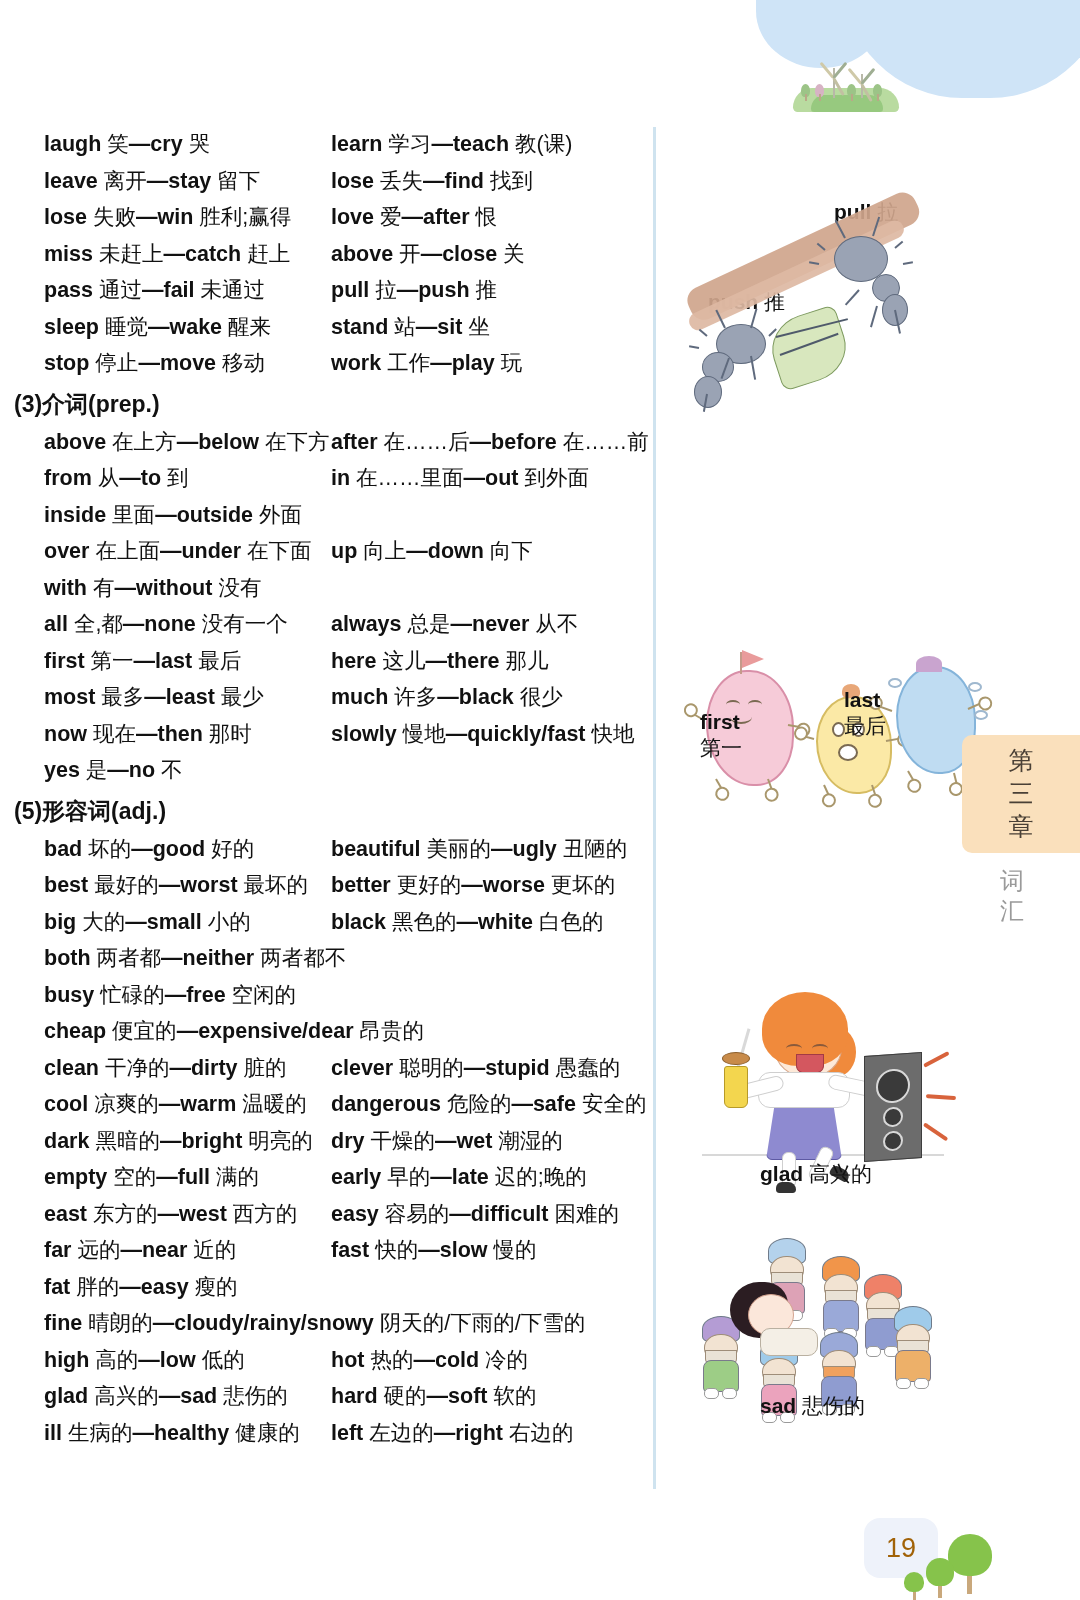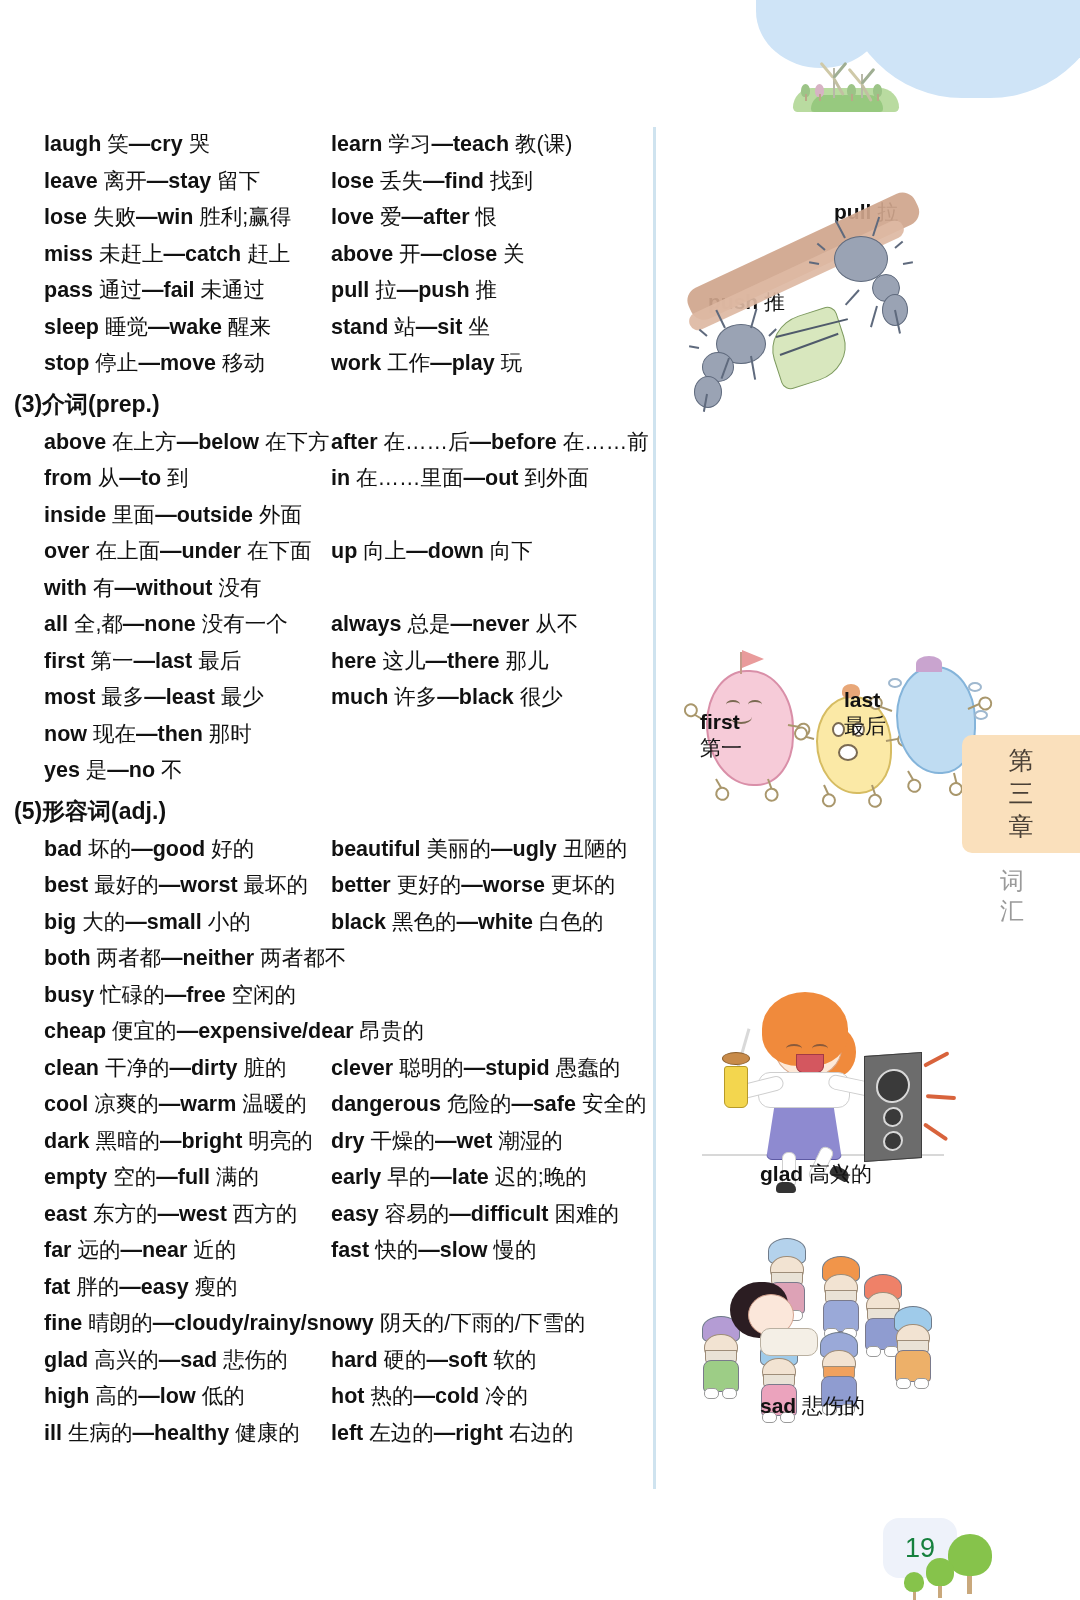--- a/index.html
+++ b/index.html
@@ -315,31 +315,31 @@
     color: #9a9a9a;
     font-size: 24px;
     line-height: 30px;
     font-family: "DejaVu Sans", sans-serif;
   }
   .chapter-sub span { display:block; }
 
   
   .page-num-box {
     position: absolute;
-    left: 883px;
+    left: 864px;
     top: 1518px;
     width: 74px;
     height: 60px;
     background: #eef2fa;
     border-radius: 16px;
     display: flex;
     align-items: center;
     justify-content: center;
     font-size: 27px;
-    color: #15803d;
+    color: #a16207;
   }
   .foot-tree { position:absolute; border-radius:50% 50% 44% 44%; background:#86c34b; }
   .foot-trunk { position:absolute; background:#c9a87c; }
 </style>
 </head>
 <body>
 
 <div class="top-cloud"></div>
 
 <div class="hill-scene">
@@ -426,20 +426,21 @@
     <div class="pair-row">
       <span class="cell c1"><span class="en">first</span><span class="zh"> 第一</span><span class="en">—</span><span class="en">last</span><span class="zh"> 最后</span></span>
       <span class="cell c2"><span class="en">here</span><span class="zh"> 这儿</span><span class="en">—</span><span class="en">there</span><span class="zh"> 那儿</span></span>
     </div>
     <div class="pair-row">
       <span class="cell c1"><span class="en">most</span><span class="zh"> 最多</span><span class="en">—</span><span class="en">least</span><span class="zh"> 最少</span></span>
       <span class="cell c2"><span class="en">much</span><span class="zh"> 许多</span><span class="en">—</span><span class="en">black</span><span class="zh"> 很少</span></span>
     </div>
     <div class="pair-row">
       <span class="cell c1"><span class="en">now</span><span class="zh"> 现在</span><span class="en">—</span><span class="en">then</span><span class="zh"> 那时</span></span>
+      <span class="cell c2"><span class="en">slowly</span><span class="zh"> 慢地</span><span class="en">—</span><span class="en">quickly/fast</span><span class="zh"> 快地</span></span>
     </div>
     <div class="pair-row">
       <span class="cell c1"><span class="en">yes</span><span class="zh"> 是</span><span class="en">—</span><span class="en">no</span><span class="zh"> 不</span></span>
     </div>
     <div class="group-head">(5)形容词(adj.)</div>
     <div class="pair-row">
       <span class="cell c1"><span class="en">bad</span><span class="zh"> 坏的</span><span class="en">—</span><span class="en">good</span><span class="zh"> 好的</span></span>
       <span class="cell c2"><span class="en">beautiful</span><span class="zh"> 美丽的</span><span class="en">—</span><span class="en">ugly</span><span class="zh"> 丑陋的</span></span>
     </div>
     <div class="pair-row">
@@ -483,26 +484,26 @@
       <span class="cell c1"><span class="en">far</span><span class="zh"> 远的</span><span class="en">—</span><span class="en">near</span><span class="zh"> 近的</span></span>
       <span class="cell c2"><span class="en">fast</span><span class="zh"> 快的</span><span class="en">—</span><span class="en">slow</span><span class="zh"> 慢的</span></span>
     </div>
     <div class="pair-row">
       <span class="cell c1"><span class="en">fat</span><span class="zh"> 胖的</span><span class="en">—</span><span class="en">easy</span><span class="zh"> 瘦的</span></span>
     </div>
     <div class="pair-row">
       <span class="cell wide"><span class="en">fine</span><span class="zh"> 晴朗的</span><span class="en">—</span><span class="en">cloudy/rainy/snowy</span><span class="zh"> 阴天的/下雨的/下雪的</span></span>
     </div>
     <div class="pair-row">
+      <span class="cell c1"><span class="en">high</span><span class="zh"> 高的</span><span class="en">—</span><span class="en">low</span><span class="zh"> 低的</span></span>
+      <span class="cell c2"><span class="en">hot</span><span class="zh"> 热的</span><span class="en">—</span><span class="en">cold</span><span class="zh"> 冷的</span></span>
+    </div>
+    <div class="pair-row">
       <span class="cell c1"><span class="en">glad</span><span class="zh"> 高兴的</span><span class="en">—</span><span class="en">sad</span><span class="zh"> 悲伤的</span></span>
       <span class="cell c2"><span class="en">hard</span><span class="zh"> 硬的</span><span class="en">—</span><span class="en">soft</span><span class="zh"> 软的</span></span>
-    </div>
-    <div class="pair-row">
-      <span class="cell c1"><span class="en">high</span><span class="zh"> 高的</span><span class="en">—</span><span class="en">low</span><span class="zh"> 低的</span></span>
-      <span class="cell c2"><span class="en">hot</span><span class="zh"> 热的</span><span class="en">—</span><span class="en">cold</span><span class="zh"> 冷的</span></span>
     </div>
     <div class="pair-row">
       <span class="cell c1"><span class="en">ill</span><span class="zh"> 生病的</span><span class="en">—</span><span class="en">healthy</span><span class="zh"> 健康的</span></span>
       <span class="cell c2"><span class="en">left</span><span class="zh"> 左边的</span><span class="en">—</span><span class="en">right</span><span class="zh"> 右边的</span></span>
     </div>
   </div>
 
 <div class="art-col">
 
   <div class="art-label" style="left:178px; top:198px;">

